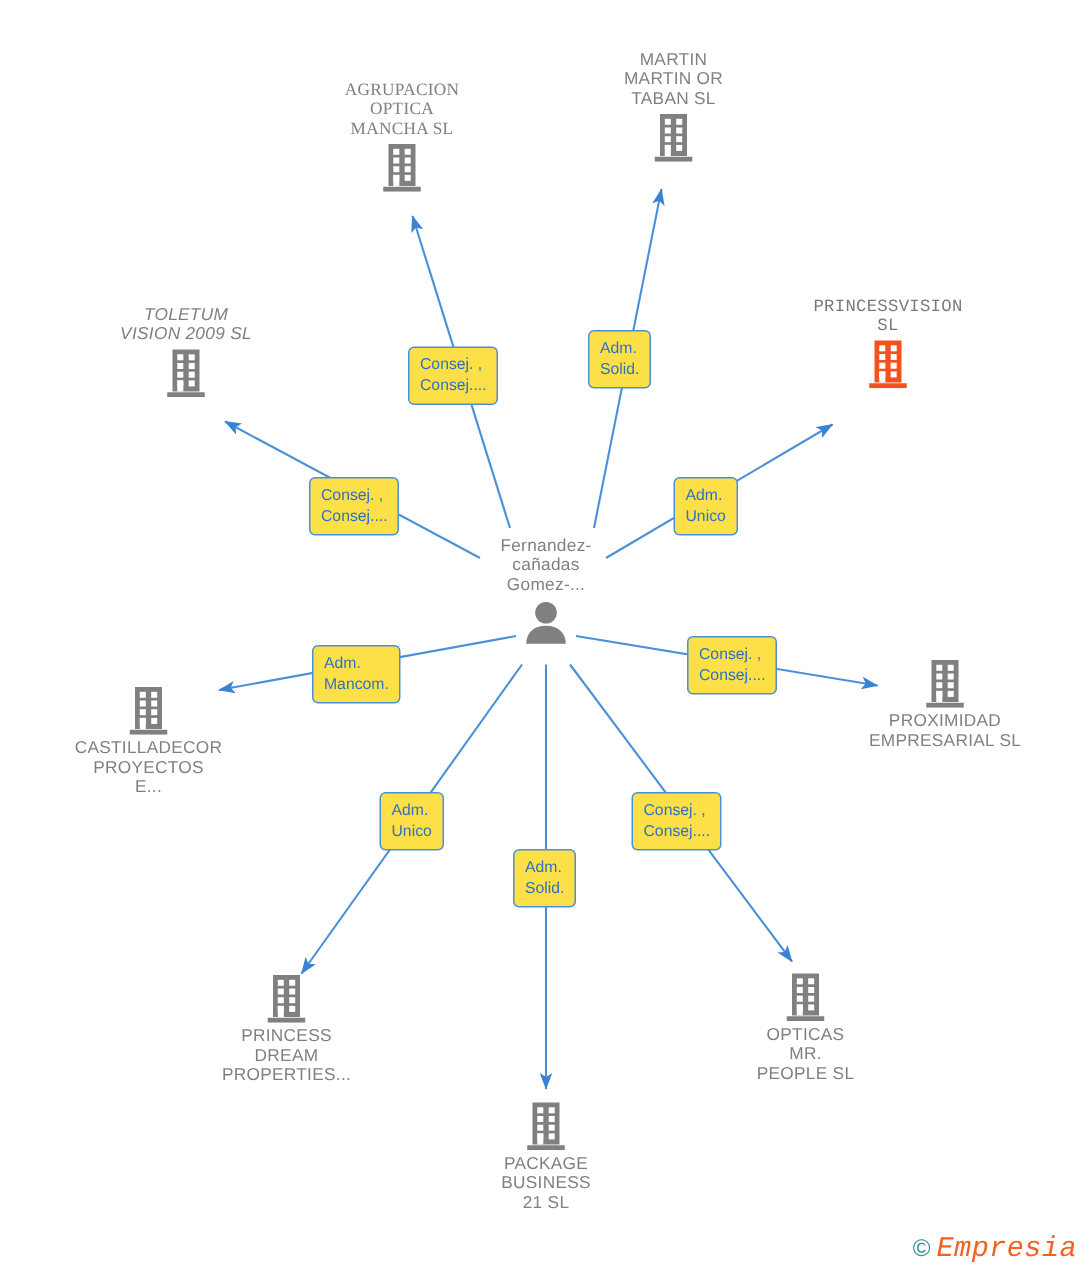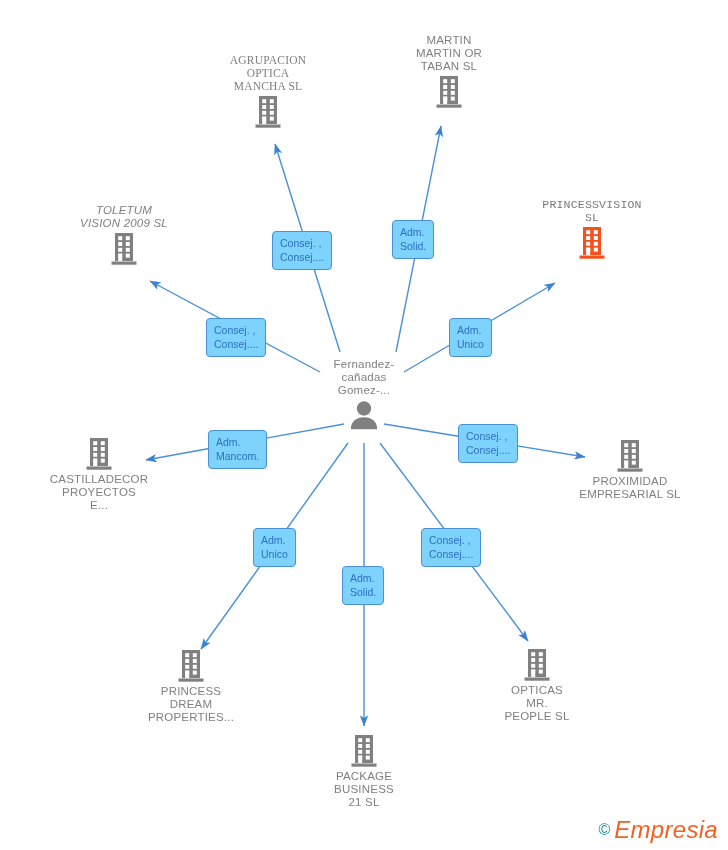--- a/index.html
+++ b/index.html
@@ -48,21 +48,21 @@
     display: block;
     margin: 0 auto;
   }
   .node.label-top .node-icon { margin-top: 2px; }
   .node.label-bottom .node-label { margin-top: 2px; }
 
   
   .edge-label {
     position: absolute;
     z-index: 4;
-    background: #7dd3fc;
+    background: #fde047;
     border: 1px solid #4a90d9;
     border-radius: 4px;
     color: #2f6fc4;
     font-size: 10.5px;
     line-height: 14px;
     padding: 4px 7px 5px 7px;
     white-space: pre-line;
     text-align: left;
     box-sizing: border-box;
   }
@@ -76,23 +76,23 @@
     align-items: center;
     gap: 4px;
     z-index: 6;
   }
   .watermark .copy {
     font-size: 16px;
     color: #2a8f9e;
     line-height: 1;
   }
   .watermark .brand {
-    font-family: Liberation Sans, sans-serif;
+    font-family: Liberation Mono, monospace;
     font-style: italic;
-    font-size: 24px;
+    font-size: 19px;
     color: #f26122;
     line-height: 1;
     letter-spacing: 0.3px;
   }
 </style>
 </head>
 <body>
 
 <div id="graph">
 
@@ -195,21 +195,21 @@
             <rect x="9.2" y="10" width="4.0" height="4.0"></rect>
             <rect x="16.8" y="10" width="4.0" height="4.0"></rect>
             <rect x="9.2" y="15.8" width="4.0" height="4.0"></rect>
             <rect x="16.8" y="15.8" width="4.0" height="4.0"></rect>
             <rect x="9.2" y="21.6" width="4.0" height="4.0"></rect>
             <rect x="16.8" y="21.6" width="4.0" height="4.0"></rect>
             <rect x="9.2" y="21.6" width="4.0" height="7.4"></rect>
           </g>
         </svg>
       </div>
-      <div class="node label-bottom" style="left: 99px; top: 437px; text-align: center;">
+      <div class="node label-bottom" style="left: 99px; top: 457px; text-align: center;">
         <svg width="30" height="34" viewBox="0 0 30 34" class="node-icon">
           <g fill="#808080">
             <path d="M6,1 H24 V29 H6 Z"></path>
             <rect x="2.5" y="29.5" width="25" height="3.2"></rect>
           </g>
           <g fill="#ffffff">
             <rect x="9.2" y="4.2" width="4.0" height="4.0"></rect>
             <rect x="16.8" y="4.2" width="4.0" height="4.0"></rect>
             <rect x="9.2" y="10" width="4.0" height="4.0"></rect>
             <rect x="16.8" y="10" width="4.0" height="4.0"></rect>

